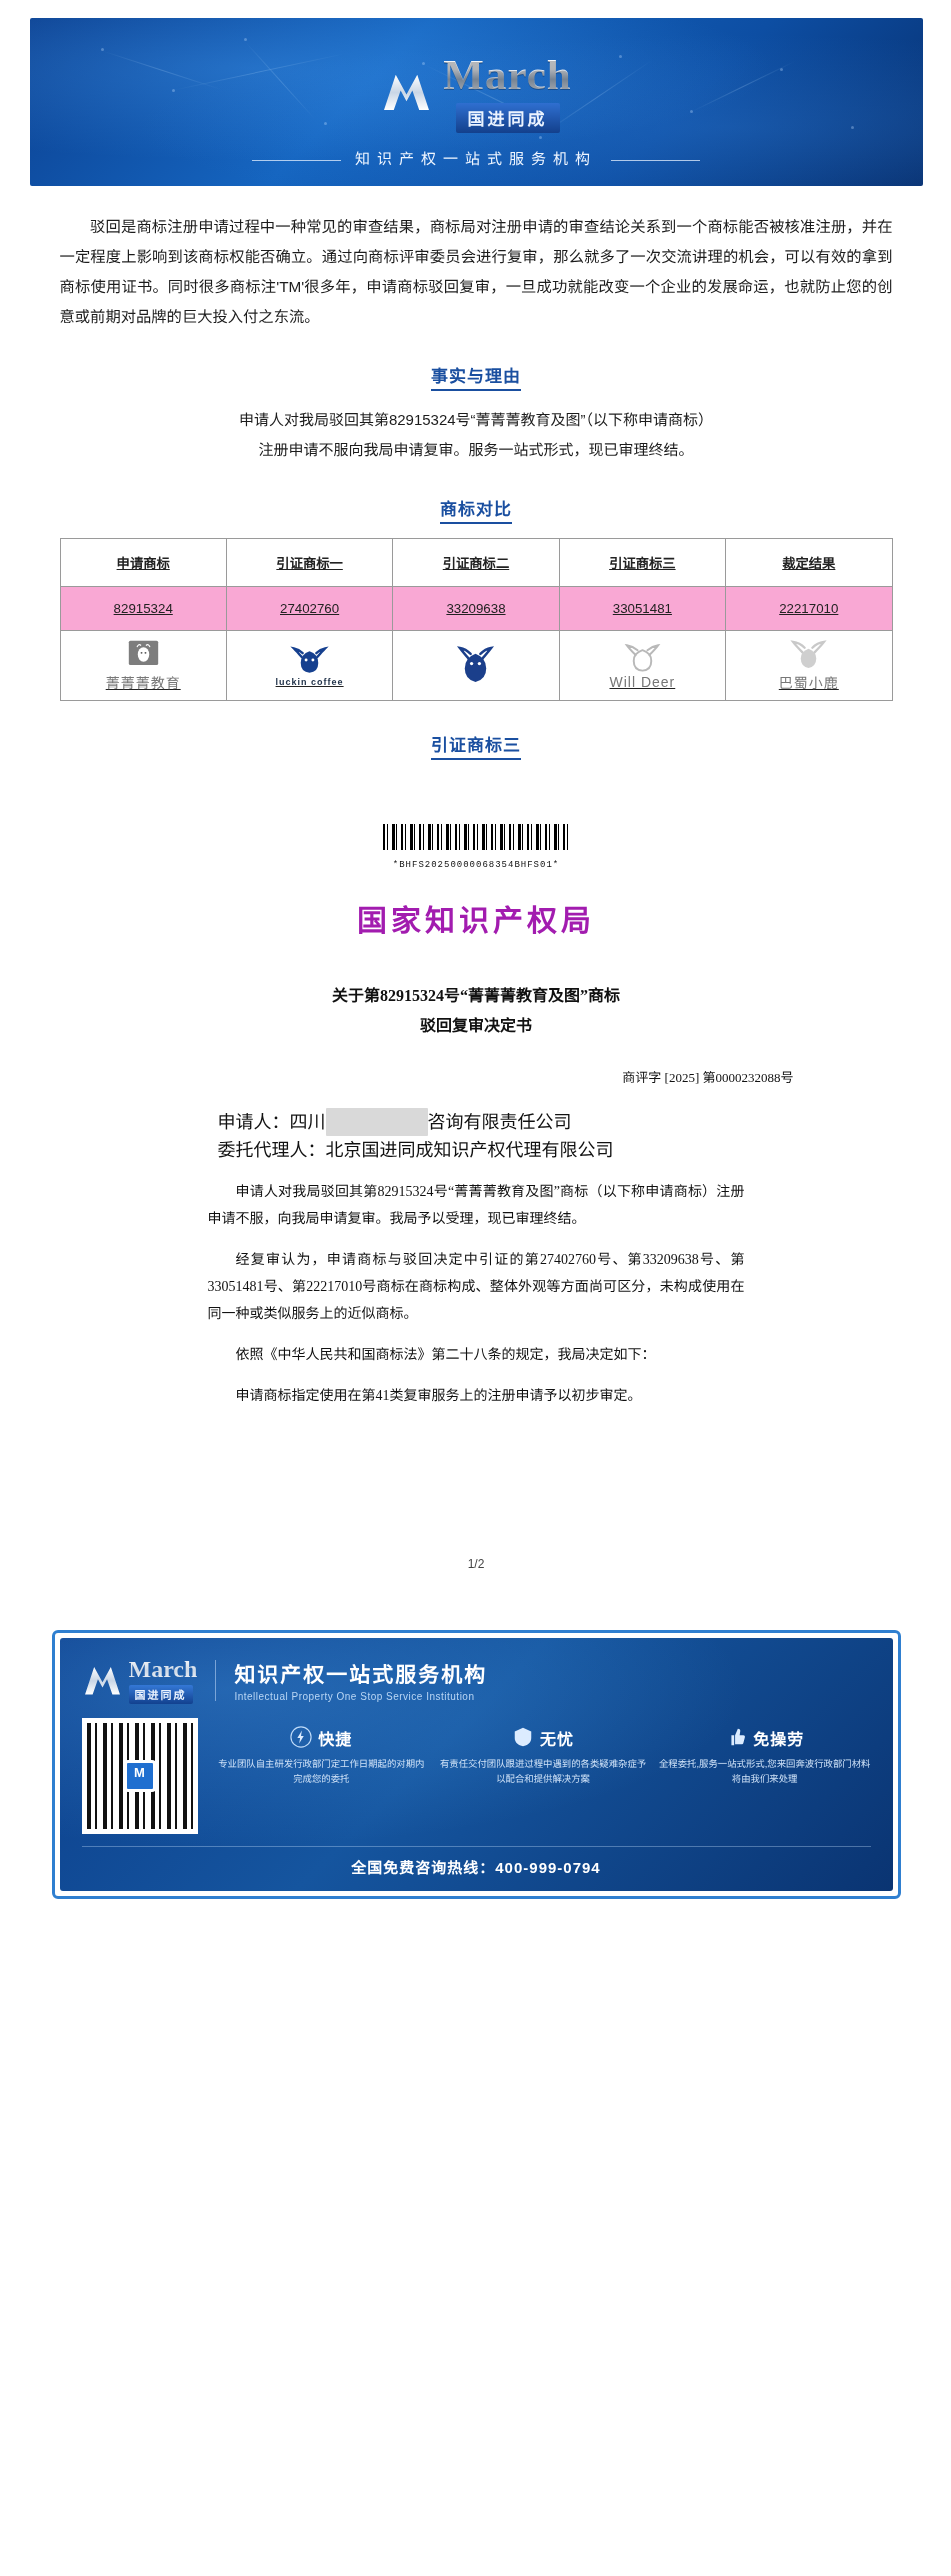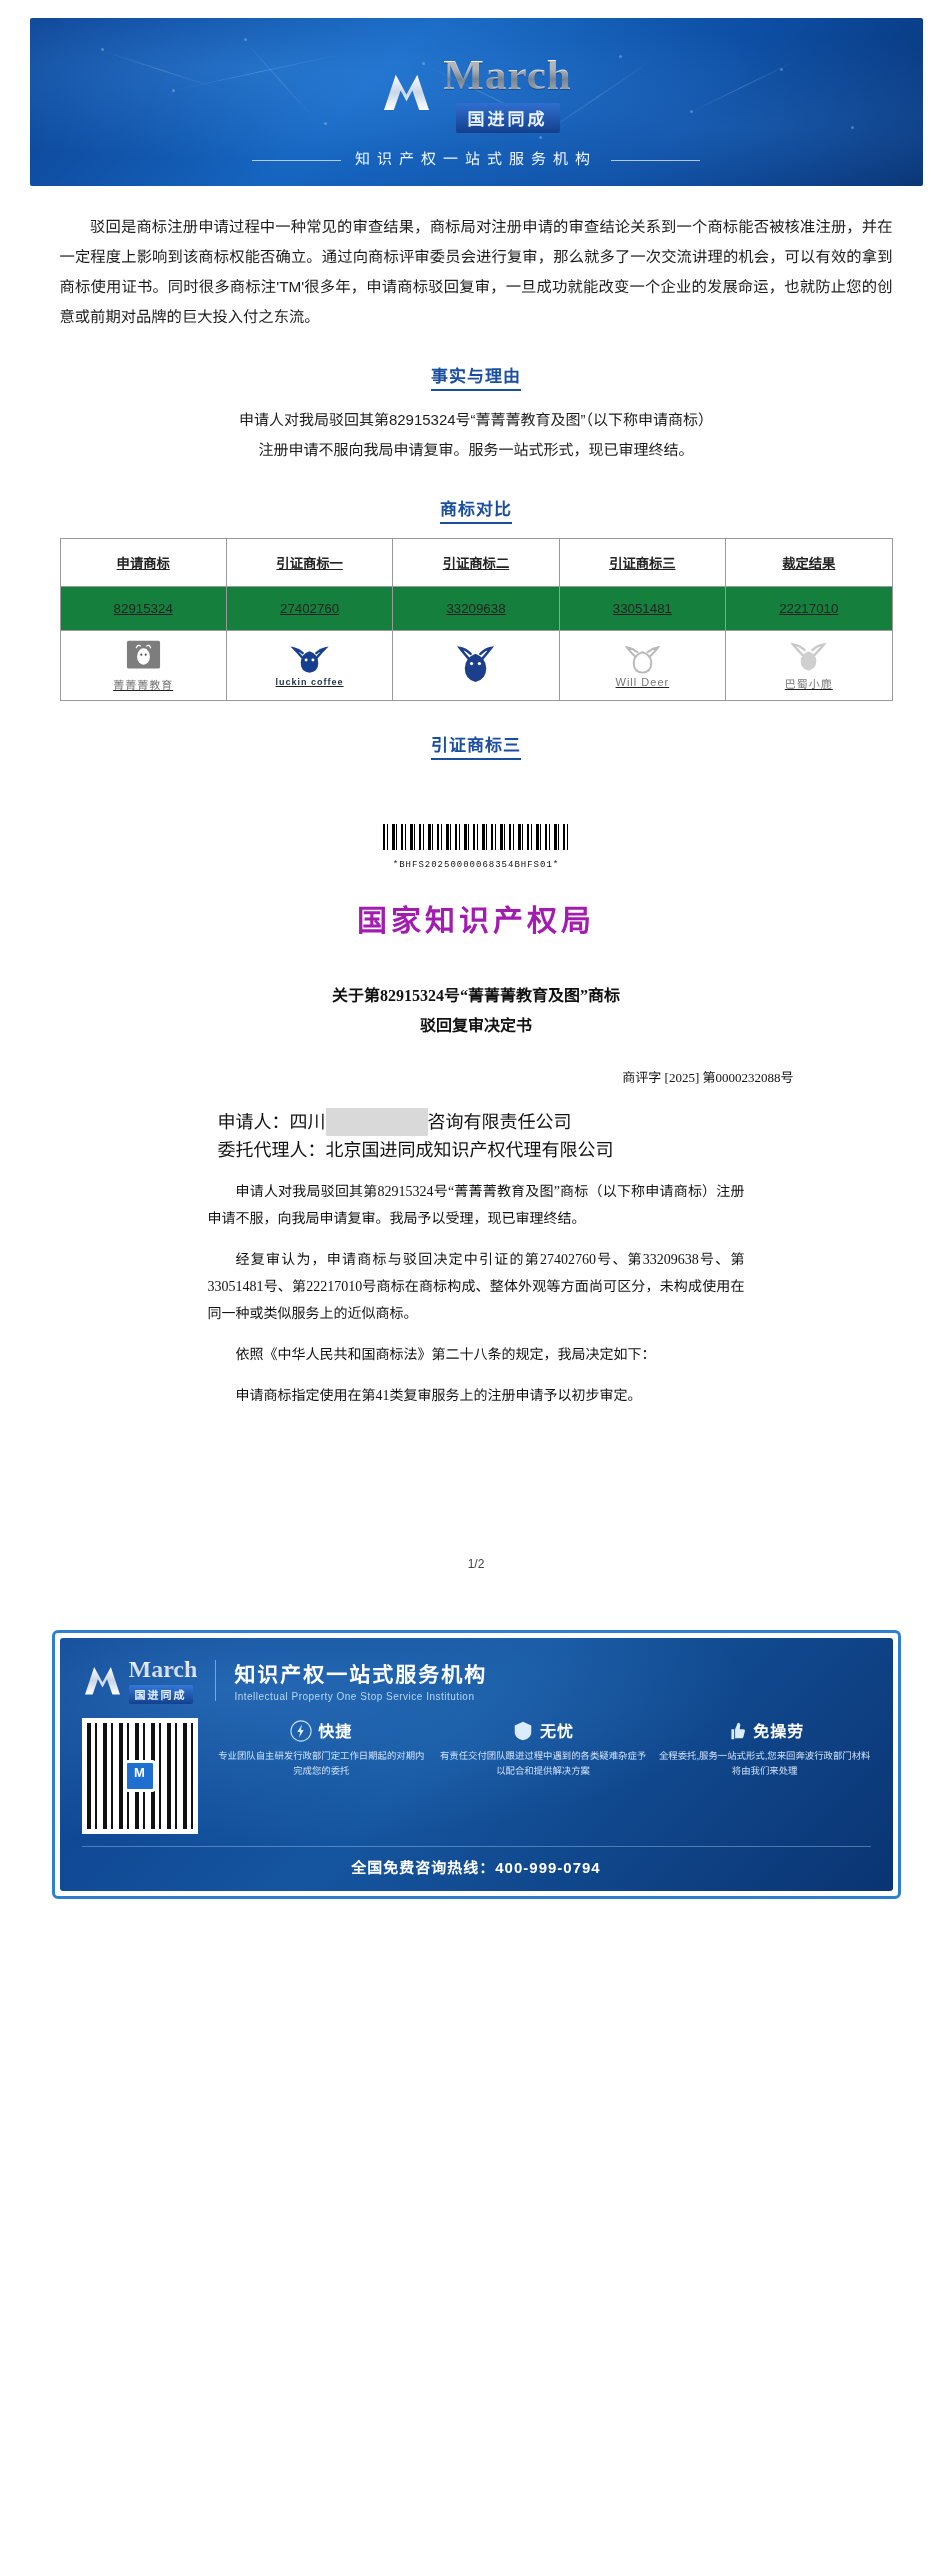--- a/index.html
+++ b/index.html
@@ -160,38 +160,38 @@
   table.cmp tr.hd td {
     height: 45px;
     font-size: 13.3px;
     font-weight: bold;
     color: #222;
     background: #ffffff;
   }
   table.cmp tr.num td {
     height: 41px;
     font-size: 13.3px;
-    background: #15803d;
+    background: #f9a8d4;
     color: #222;
   }
   table.cmp tr.img td {
     height: 61px;
     background: #ffffff;
     padding: 4px 0;
   }
   .mk {
     height: 53px;
     display: flex;
     align-items: center;
     justify-content: center;
     flex-direction: column;
     gap: 2px;
   }
   .mk .cap {
-    font-size: 11px;
+    font-size: 14px;
     color: #777;
     letter-spacing: 1px;
   }
   .mk .cap-strong {
     font-size: 9px;
     color: #23344b;
     font-weight: bold;
     letter-spacing: 1px;
   }
 
@@ -382,24 +382,25 @@
     flex: 1;
     display: flex;
     gap: 10px;
   }
   .feat {
     flex: 1;
     text-align: center;
   }
   .feat .fhead {
     display: flex;
-    align-items: flex-end;
+    align-items: flex-start;
     justify-content: center;
     gap: 6px;
     margin-bottom: 6px;
+    margin-top: 8px;
   }
   .feat .ficon {
     width: 22px; height: 22px;
     color: #cfe5ff;
   }
   .feat .fname {
     font-size: 16px;
     color: #ffffff;
     font-weight: bold;
     letter-spacing: 1px;

